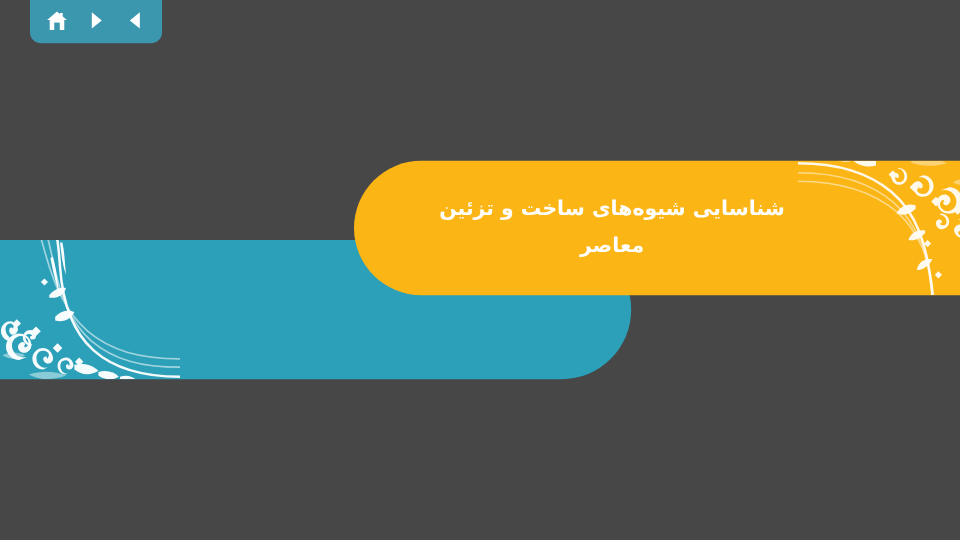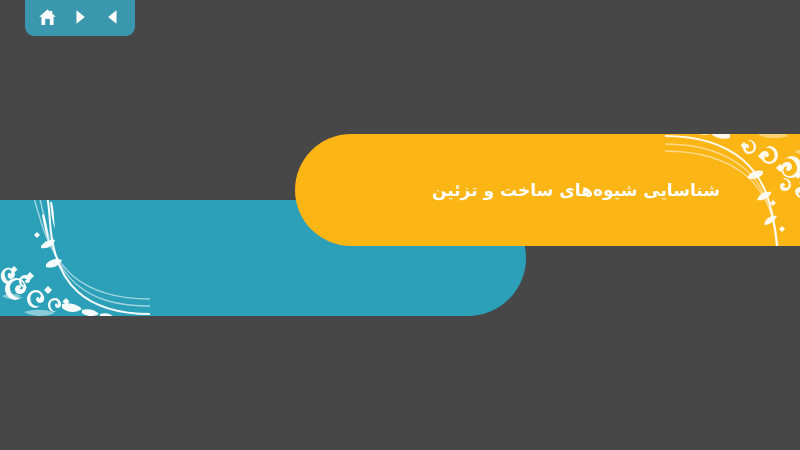--- a/index.html
+++ b/index.html
@@ -96,21 +96,21 @@
 
   
   #title-block {
     position: absolute;
     left: 300px;
     top: 140px;
     width: 420px;
     height: 100px;
     display: flex;
     flex-direction: column;
-    align-items: flex-start;
+    align-items: center;
     justify-content: center;
     text-align: center;
     direction: rtl;
     z-index: 5;
     pointer-events: none;
   }
   .title-line {
     color: #ffffff;
     font-family: "DejaVu Sans", sans-serif;
     font-size: 17px;
@@ -198,20 +198,21 @@
         <g fill="#ffffff" opacity="0.4">
           <path d="M124 2 c-10 3-22 3-31-1 10-4 22-4 31 1z"></path>
           <path d="M148 18 c-6 3-13 3-19 0 6-4 13-4 19 0z"></path>
         </g>
       </svg>
     </div>
   </div>
 
   <div id="title-block">
     <div class="title-line">شناسایی شیوه‌های ساخت و تزئین</div>
+    <div class="title-line">معاصر</div>
   </div>
 
   <div id="navbar">
     <button class="nav-btn" aria-label="previous">
       <span>
         <svg width="18" height="18" viewBox="0 0 18 18">
           <path d="M12.5 2.2 L4.2 9 L12.5 15.8 Z" fill="#ffffff"></path>
         </svg>
       </span>
 

